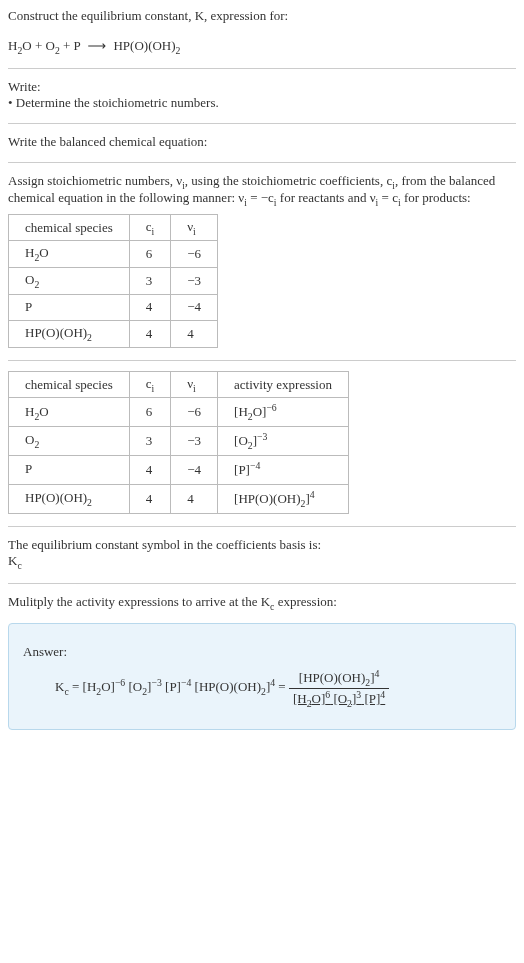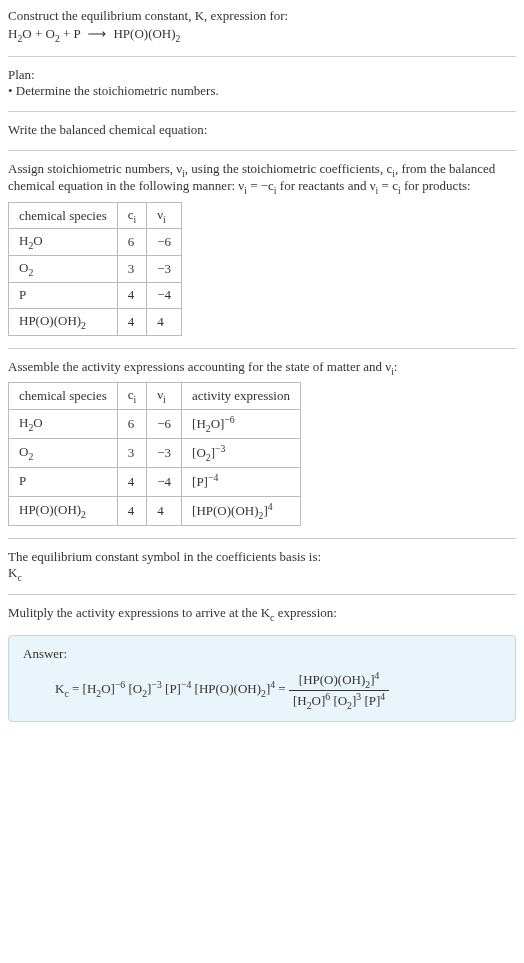--- a/index.html
+++ b/index.html
@@ -17,59 +17,59 @@
     sup { font-size: 0.75em; vertical-align: super; }
     .arrow { display: inline-block; margin: 0 4px; }
     ul.plan { list-style: none; padding-left: 0; }
     ul.plan li::before { content: "• "; }
     table.data {
       border-collapse: collapse;
       margin-top: 6px;
     }
     table.data th, table.data td {
       border: 1px solid #bbb;
-      padding: 4px 10px;
+      padding: 4px 16px;
       text-align: left;
       font-weight: normal;
     }
     table.data th { background: #fff; }
     .ital { }
     .answer-box {
       background: #eaf4fb;
       border: 1px solid #b8d8ec;
       border-radius: 4px;
-      padding: 10px 14px;
+      padding: 20px 14px;
       margin-top: 6px;
     }
     .answer-label { margin-bottom: 8px; display: block; }
     .frac {
       display: inline-block;
       vertical-align: middle;
       text-align: center;
     }
     .frac .num { display: block; border-bottom: 1px solid #333; padding: 0 4px; }
-    .frac .den { display: block; padding: 0 4px; }
-    .eq-line { margin-top: 2px; }
+    .frac .den { display: block; padding: 0 4px; text-decoration: underline; }
+    .eq-line { margin-top: 14px; }
     .indent { padding-left: 32px; }
   </style>
 </head>
 <body>
 
 <div class="section">
   <div><span class="ital">Construct the equilibrium constant, K, expression for:</span></div>
   <div class="eq-line">
     <span>H</span><sub>2</sub><span>O + O</span><sub>2</sub><span> + P</span>
     <span class="arrow">⟶</span>
     <span>HP(O)(OH)</span><sub>2</sub>
   </div>
 </div>
 <hr class="hr">
 
 <div class="section">
-  <div>Plan:</div>
+  <div>Write:</div>
   <ul class="plan">
     <li>Determine the stoichiometric numbers.</li>
   </ul>
 </div>
 <hr class="hr">
 
 <div class="section">
   <div>Write the balanced chemical equation:</div>
 </div>
 <hr class="hr">
@@ -104,23 +104,20 @@
       <td><span>HP(O)(OH)</span><sub>2</sub><span></span></td>
       <td>4</td>
       <td>4</td>
     </tr>
   </tbody>
     </table>
 </div>
 <hr class="hr">
 
 <div class="section">
-  <div>
-    <span>Assemble the activity expressions accounting for the state of matter and ν</span><sub class="ital">i</sub><span>:</span>
-  </div>
   <table class="data">
     <tbody>
         <tr>
       <th>chemical species</th>
       <th><span class="ital">c</span><sub class="ital">i</sub></th>
       <th><span class="ital">ν</span><sub class="ital">i</sub></th>
       <th>activity expression</th>
     </tr>
     <tr>
       <td><span>H</span><sub>2</sub><span>O</span></td>

